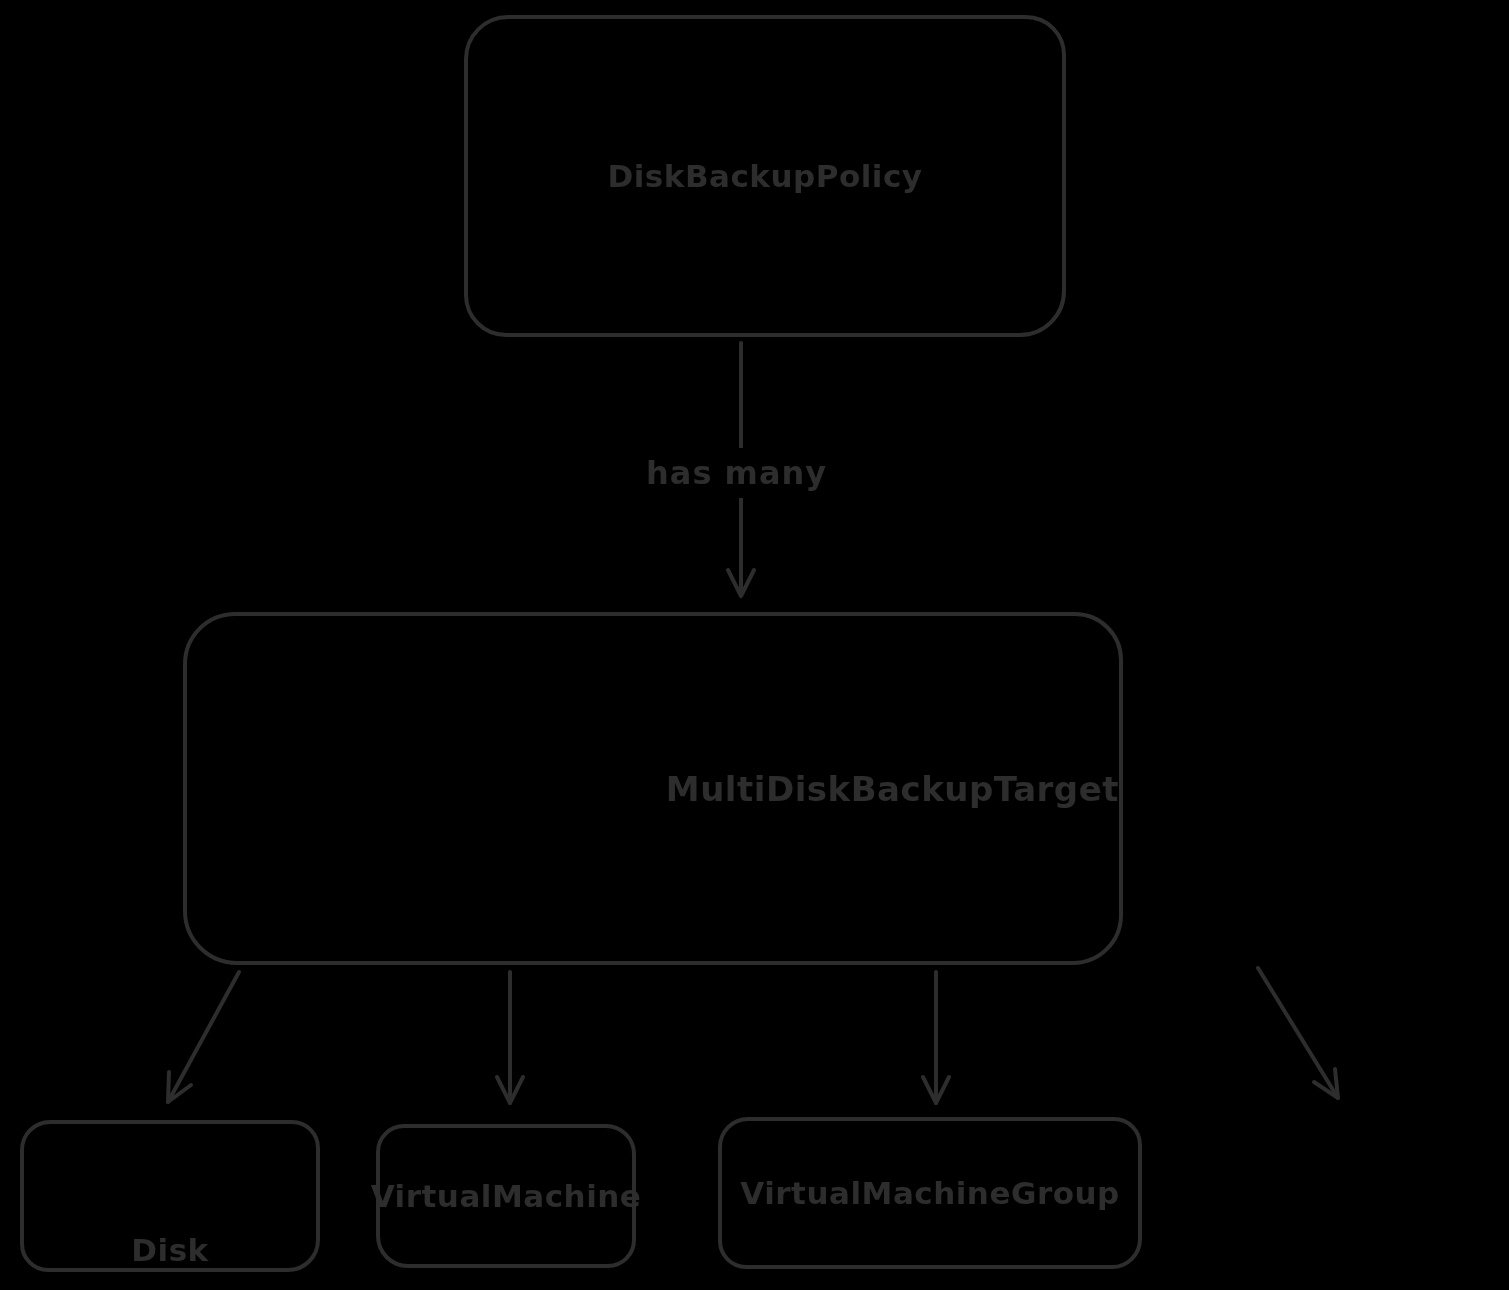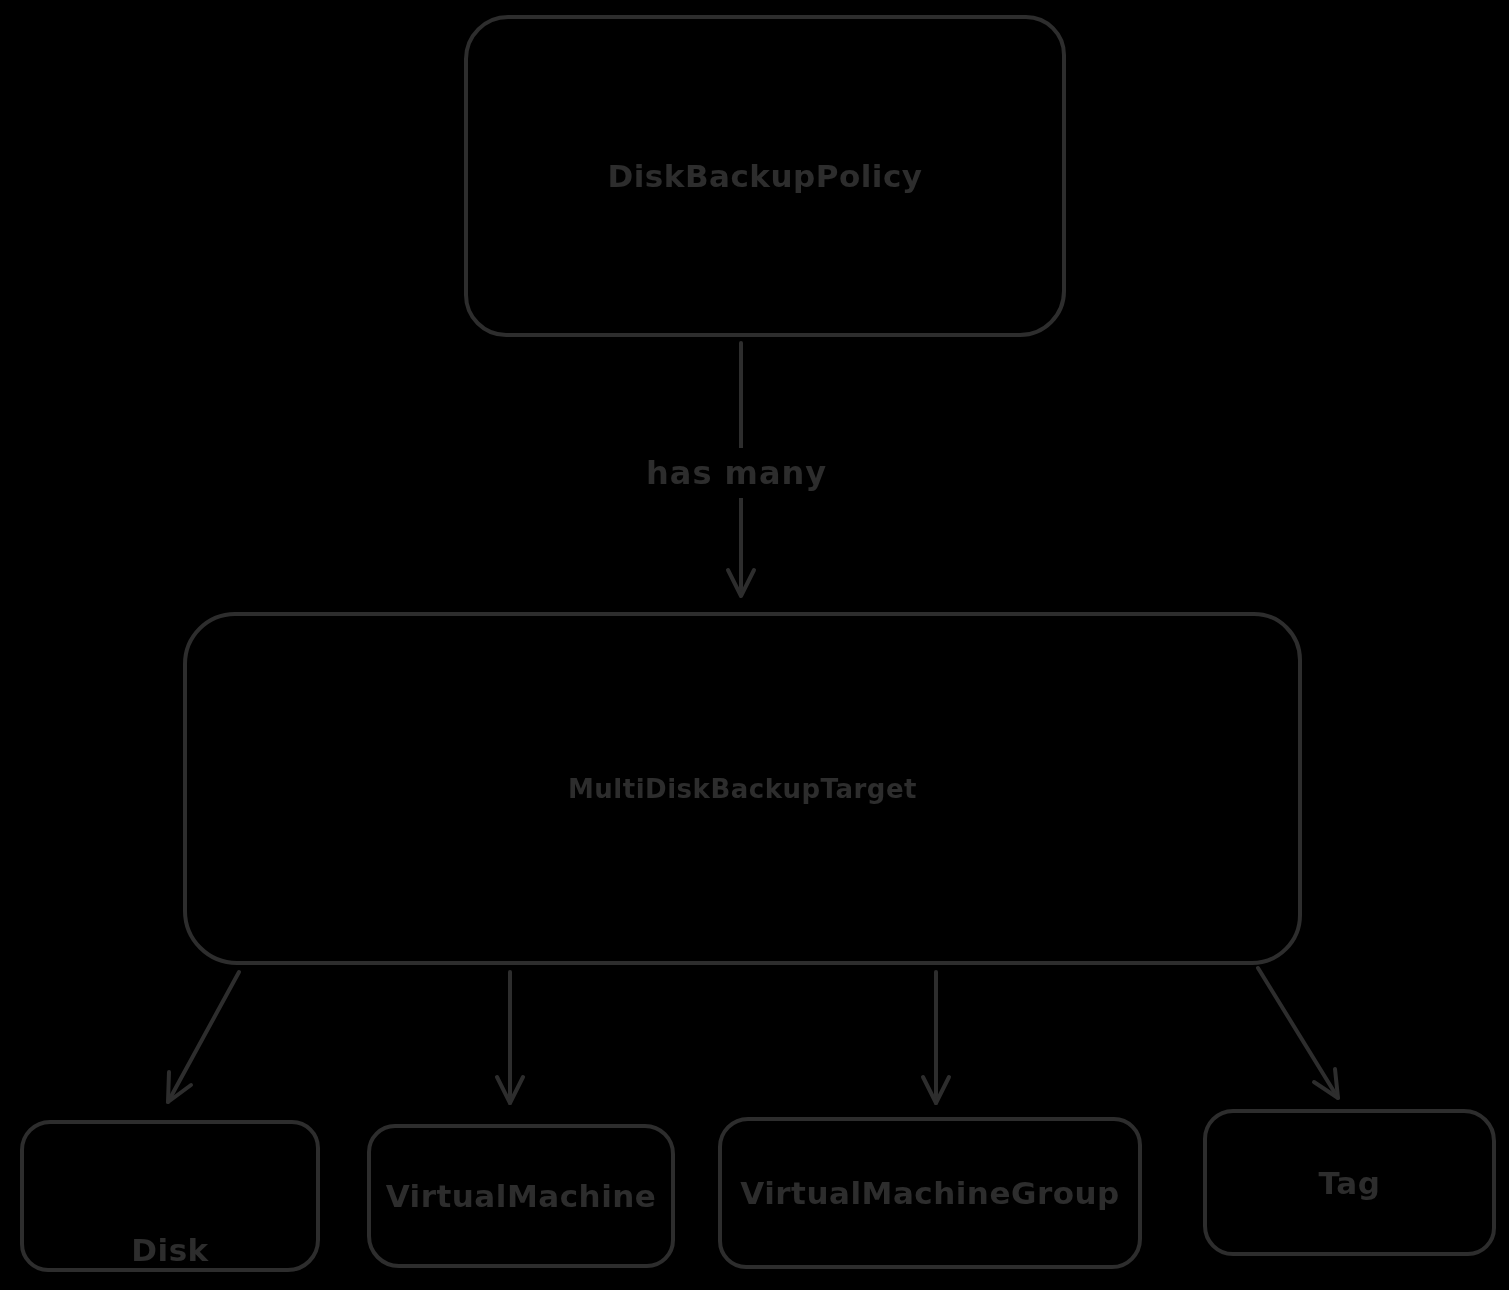--- a/index.html
+++ b/index.html
@@ -44,34 +44,35 @@
   }
   .node-policy {
     left: 458px; top: 15px;
     width: 602px; height: 322px;
     border-radius: 44px 40px 46px 42px;
     font-size: 31px;
     margin-left: 6px;
   }
   .node-target {
     left: 183px; top: 612px;
-    width: 1119px; height: 353px;
+    width: 940px; height: 353px;
     border-radius: 52px 48px 50px 54px;
-    font-size: 26px;
+    font-size: 34px;
+    justify-content: flex-end;
   }
   .node-disk {
     left: 20px; top: 1120px;
     width: 300px; height: 152px;
     border-radius: 30px 28px 32px 28px;
     font-size: 31px;
     align-items: flex-end;
   }
   .node-vm {
-    left: 367px; top: 1124px;
-    width: 308px; height: 144px;
+    left: 376px; top: 1124px;
+    width: 260px; height: 144px;
     border-radius: 28px 30px 28px 32px;
     font-size: 31px;
   }
   .node-vmg {
     left: 718px; top: 1117px;
     width: 424px; height: 152px;
     border-radius: 30px 28px 30px 28px;
     font-size: 31px;
   }
   .node-tag {
@@ -141,21 +142,18 @@
   </div>
 
   <div class="node node-vm">
     <span>VirtualMachine</span>
   </div>
 
   <div class="node node-vmg">
     <span>VirtualMachineGroup</span>
   </div>
 
-  <div class="node node-tag">
-    <span>Tag</span>
-  </div>
 
   <div class="edge-label">
     <span>has many</span>
   </div>
 
 </div>
 
 </body></html>

